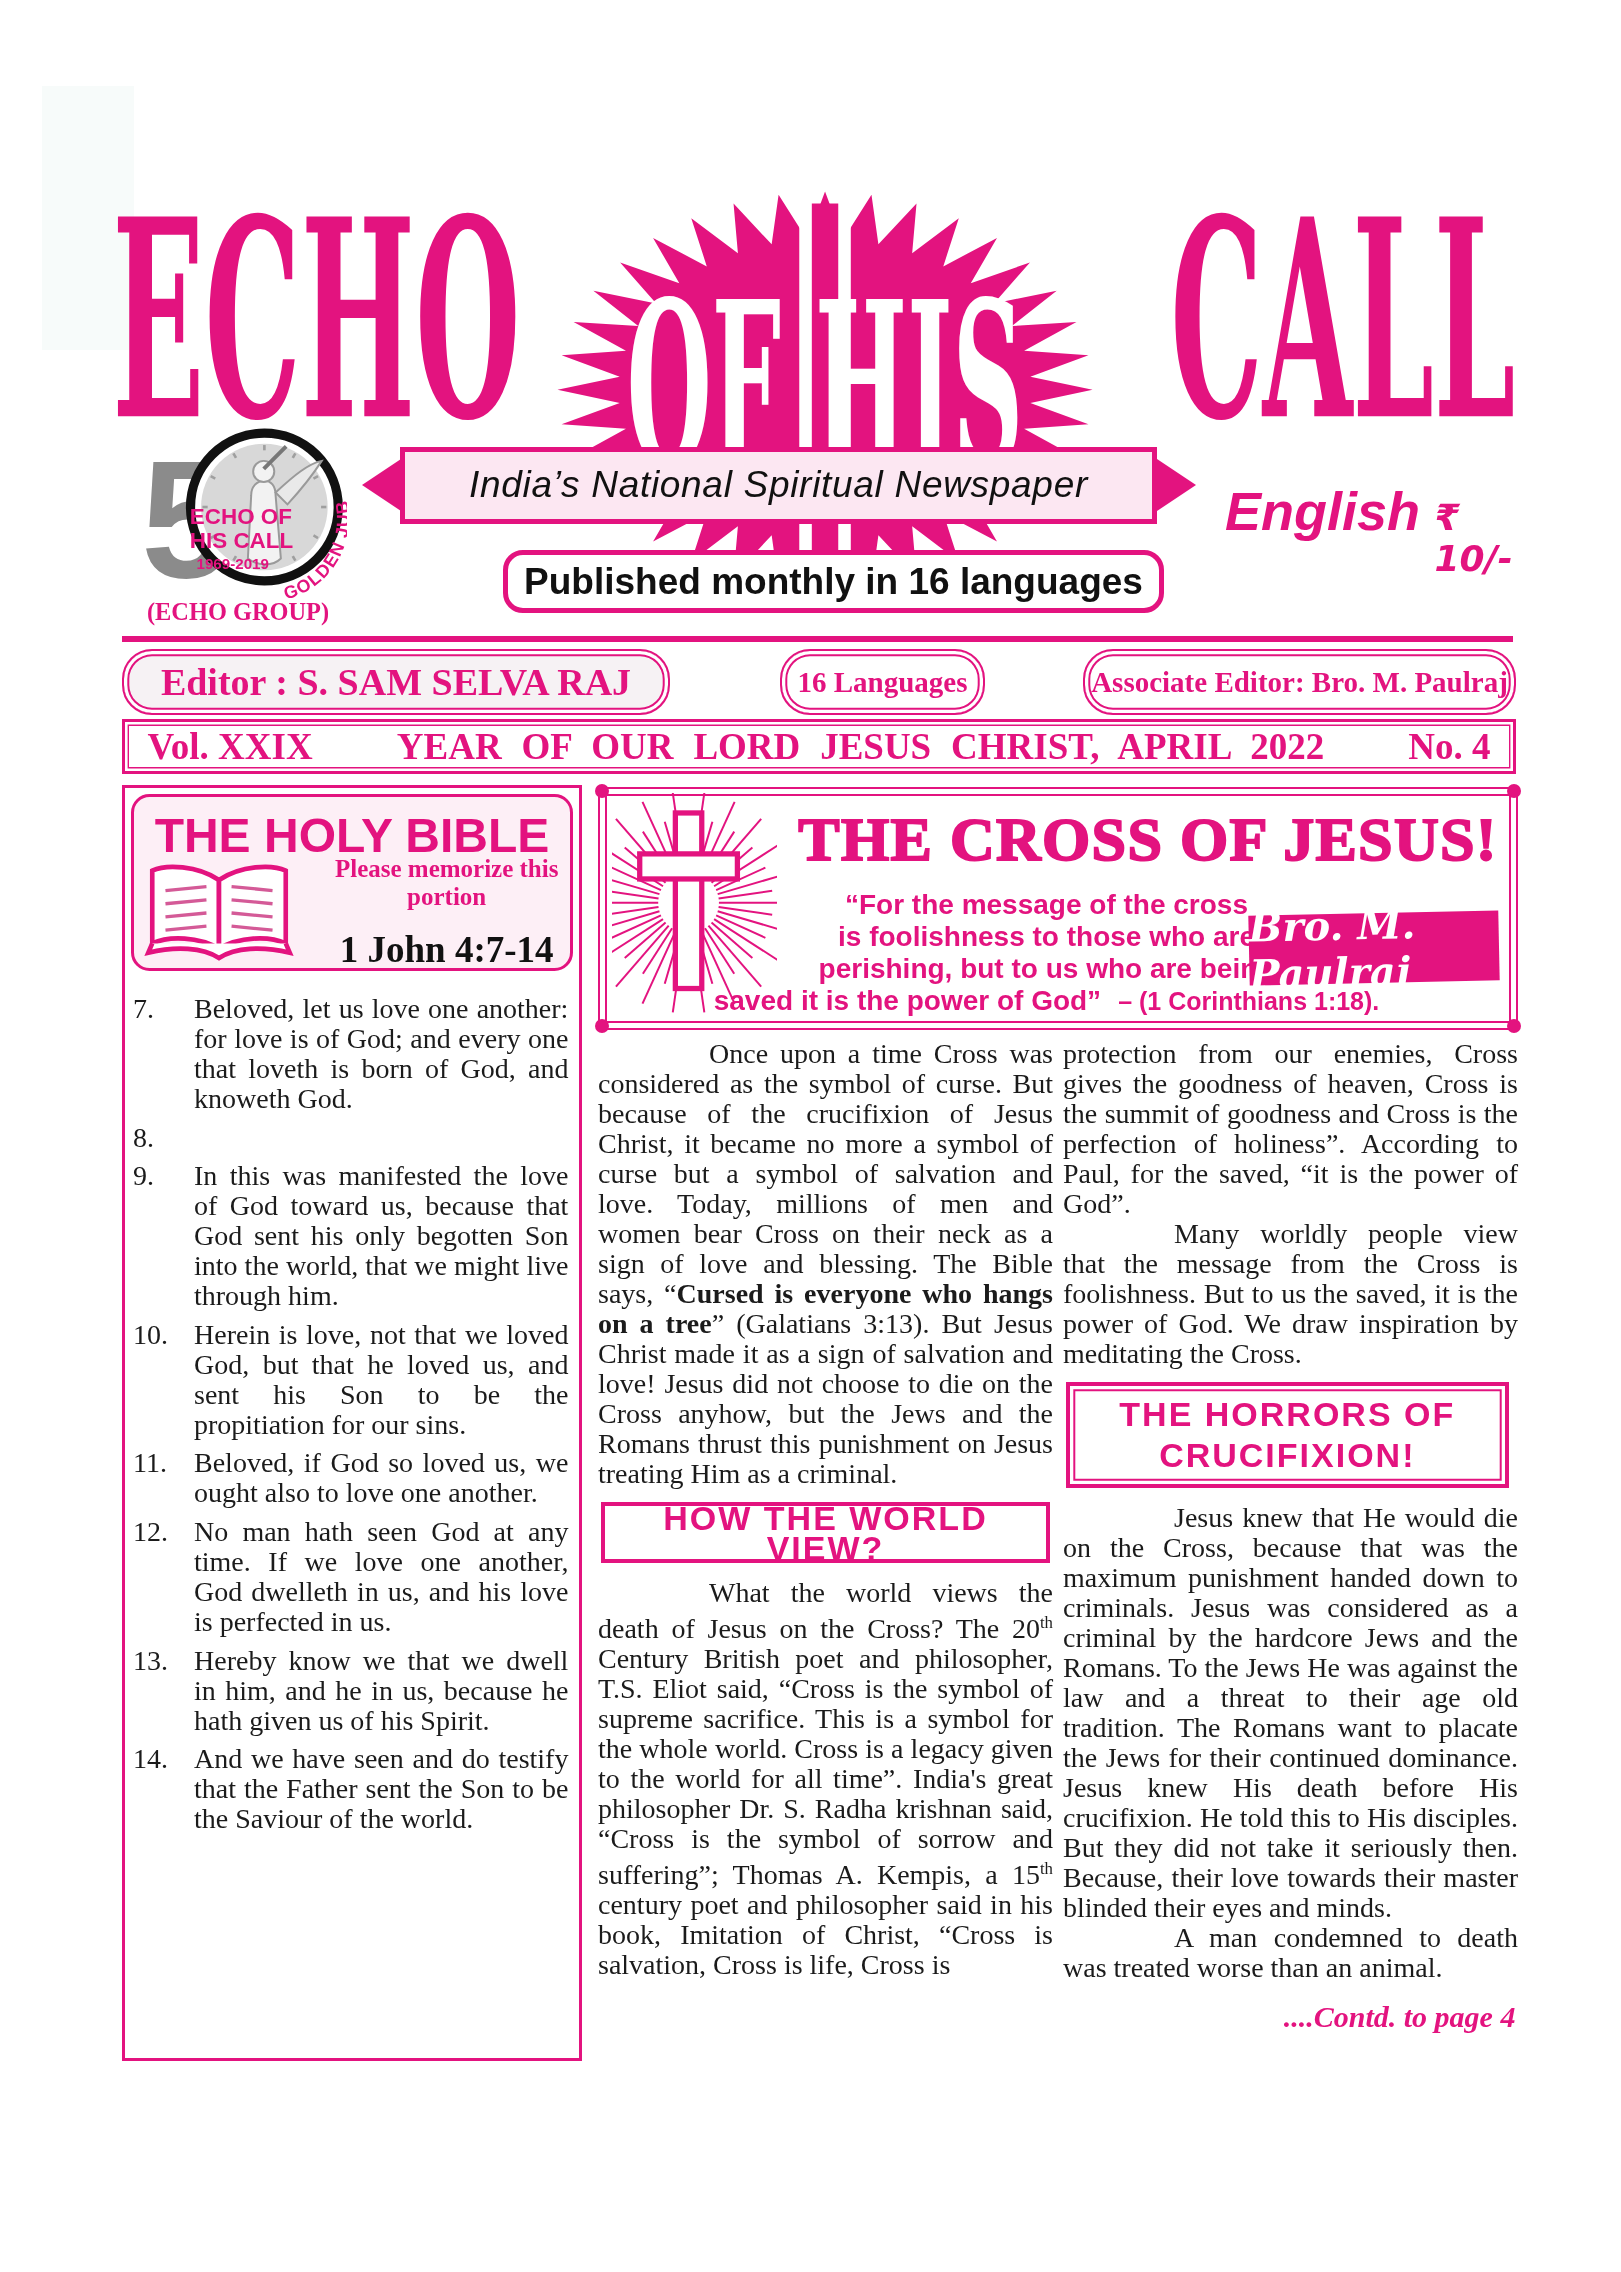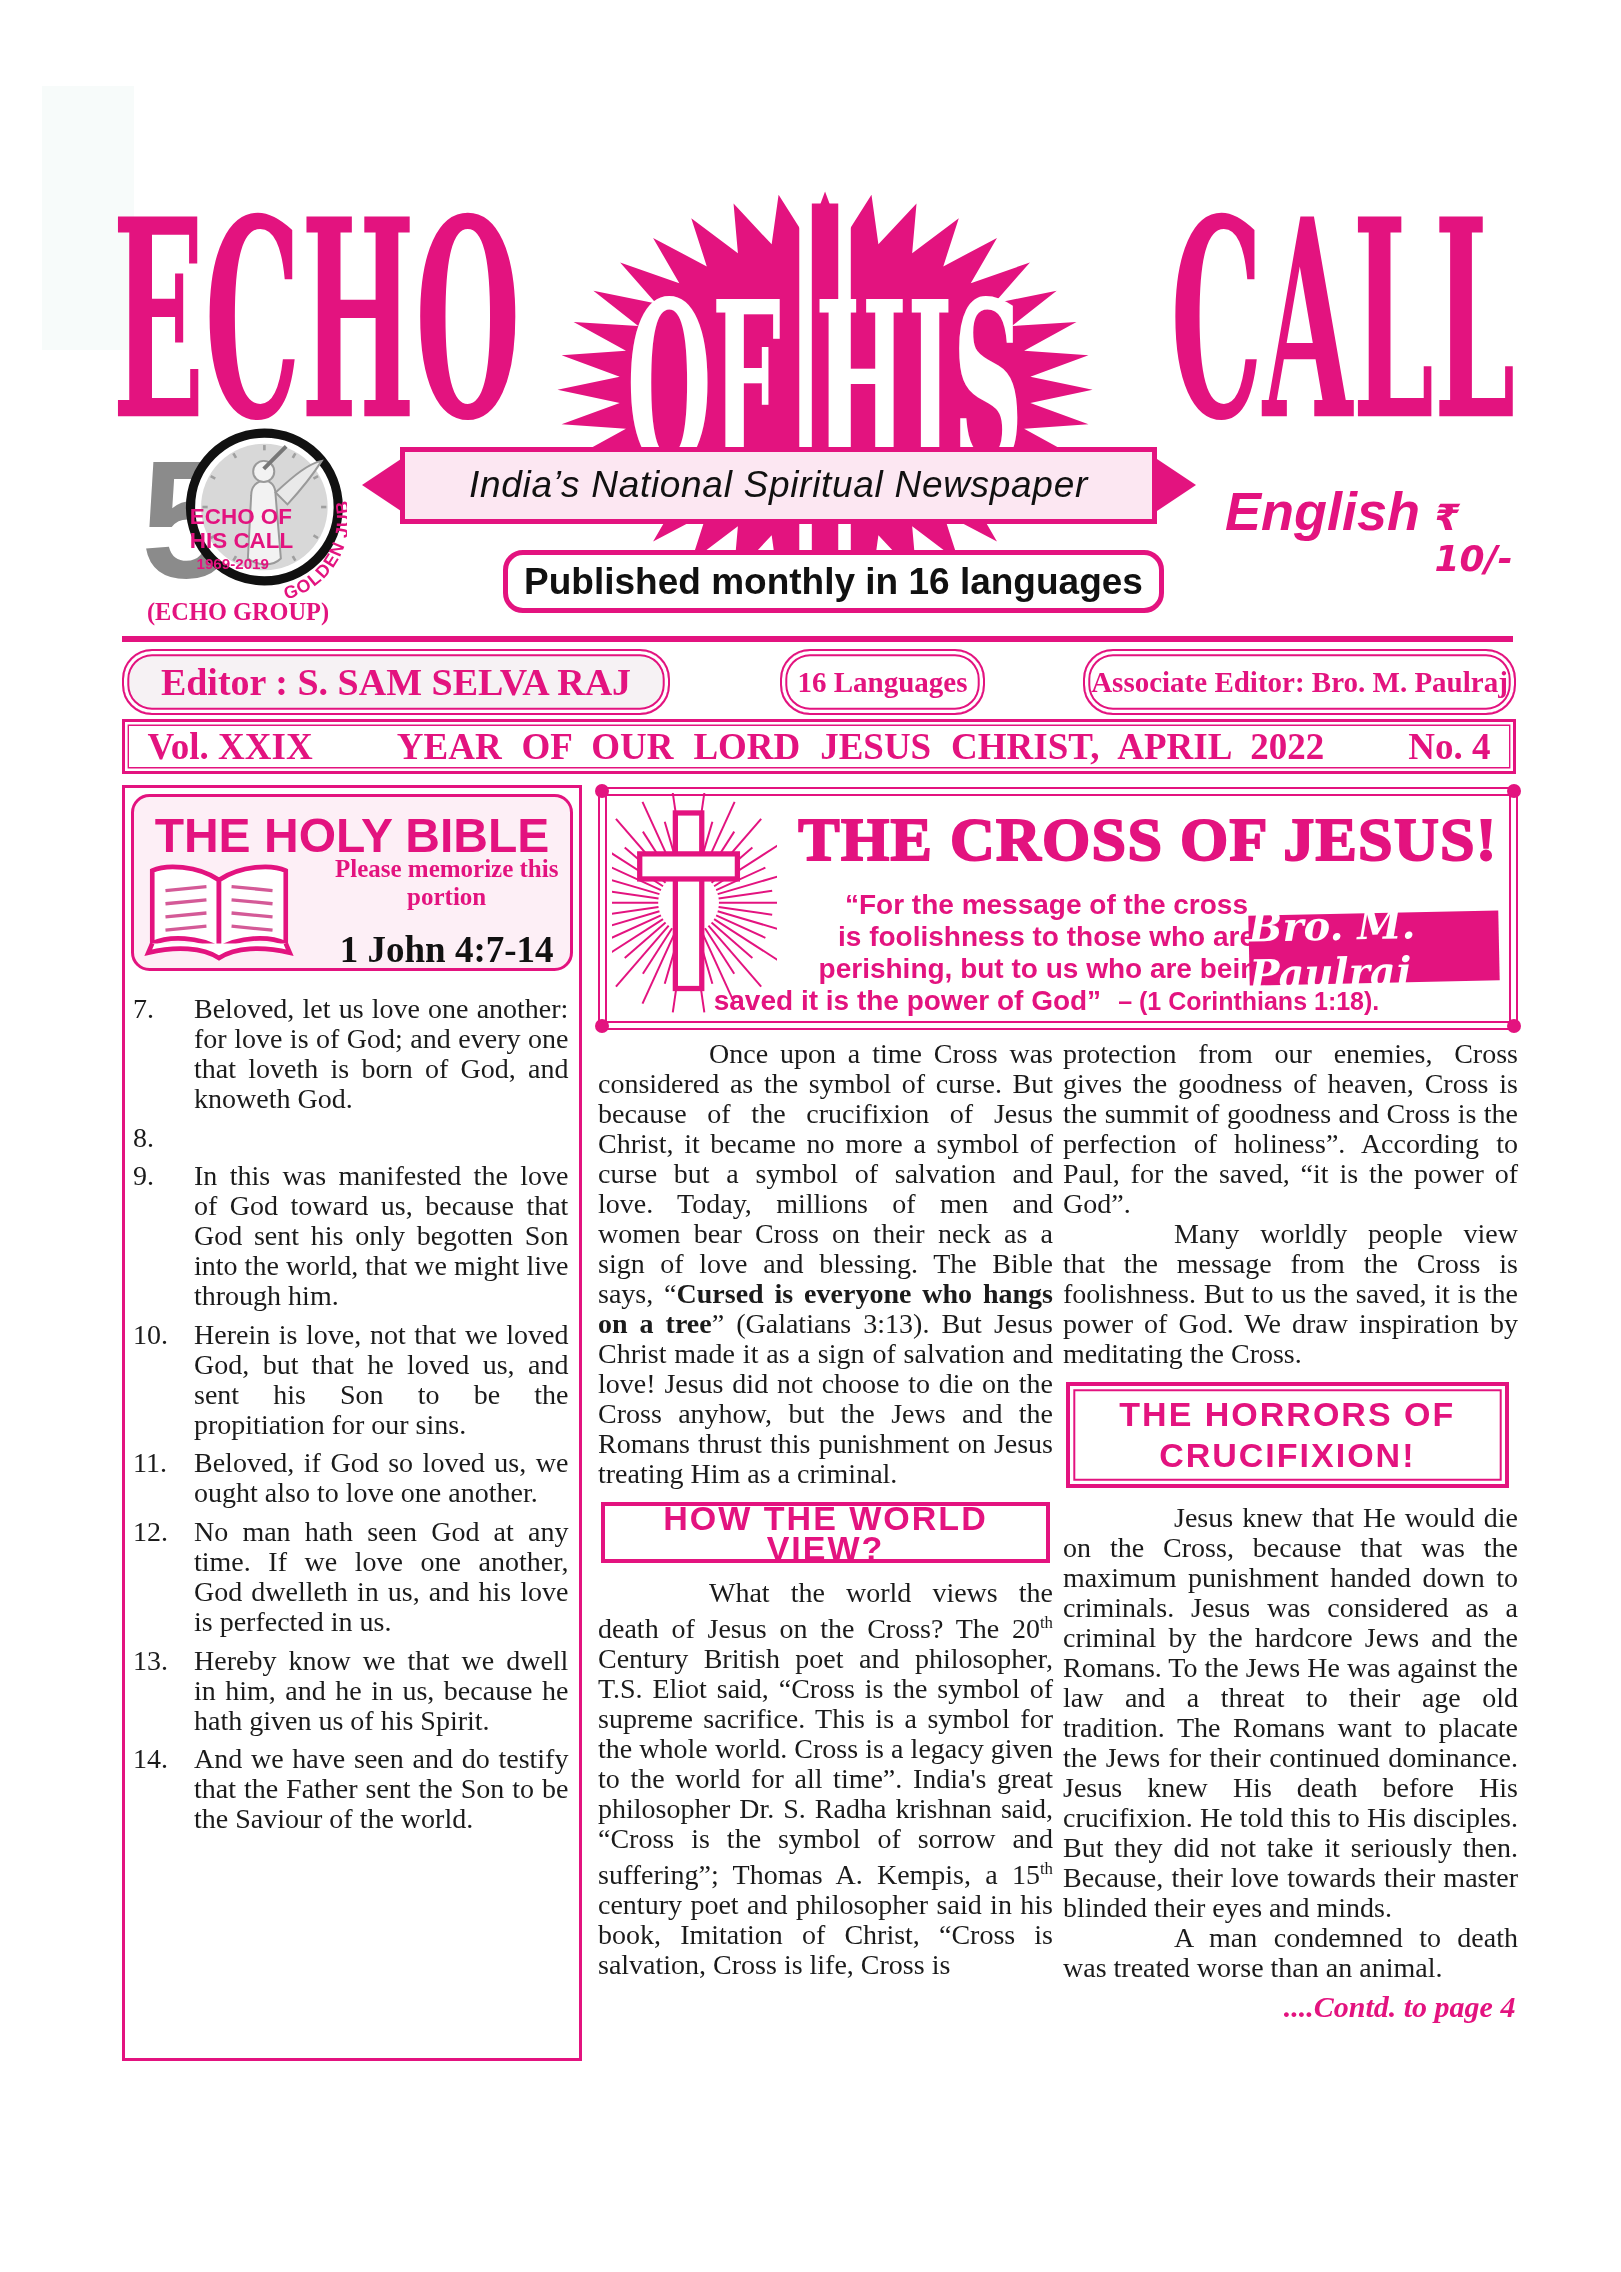--- a/index.html
+++ b/index.html
@@ -98,21 +98,21 @@
   .para{margin:0 0 0 0;}
   .indent{text-indent:111px;}
   sup{font-size:60%;}
   .subhead{border:4px solid var(--pink);box-sizing:border-box;margin:13.2px 2.6px 14.5px 2.6px;
       display:flex;flex-direction:column;align-items:center;justify-content:center;
       font-family:"Liberation Sans",sans-serif;font-weight:bold;color:var(--pink);
       letter-spacing:2px;text-align:center;}
   .subhead.single{height:61px;font-size:34px;}
   .subhead.double{height:106px;font-size:34px;line-height:41px;margin-right:9px;
       box-shadow:inset 0 0 0 3.3px #fff, inset 0 0 0 5.3px var(--pink);}
-  .contd{margin-top:9px;text-align:right;color:var(--pink);font-style:italic;font-weight:bold;font-size:30px;padding-right:2.6px;}
+  .contd{margin-top:19px;text-align:right;color:var(--pink);font-style:italic;font-weight:bold;font-size:30px;padding-right:2.6px;}
 </style>
 </head>
 <body>
 
 <div class="page">
 
   <div class="abs artifact"></div>
 
   <svg class="abs masthead" viewBox="0 0 2454 660">
     <polygon id="starburst" fill="#e3137f" points="1249.0,10.0 1276.2,82.9 1319.3,14.6 1329.8,89.8 1387.5,28.1 1380.9,103.4 1451.5,50.2 1428.0,123.2 1509.3,80.2 1469.6,148.8 1559.2,117.2 1504.6,179.2 1599.7,160.0 1531.8,213.6 1629.6,207.4 1550.4,251.0 1647.8,257.9 1559.8,290.1 1654.0,310.0 1559.8,329.9 1647.8,362.1 1550.4,369.0 1629.6,412.6 1531.8,406.4 1599.7,460.0 1504.6,440.8 1559.2,502.8 1469.6,471.2 1509.3,539.8 1428.0,496.8 1451.5,569.8 1380.9,516.6 1387.5,591.9 1329.8,530.2 1319.3,605.4 1276.2,537.1 1249.0,610.0 1221.8,537.1 1178.7,605.4 1168.2,530.2 1110.5,591.9 1117.1,516.6 1046.5,569.8 1070.0,496.8 988.7,539.8 1028.4,471.2 938.8,502.8 993.4,440.8 898.3,460.0 966.2,406.4 868.4,412.6 947.6,369.0 850.2,362.1 938.2,329.9 844.0,310.0 938.2,290.1 850.2,257.9 947.6,251.0 868.4,207.4 966.2,213.6 898.3,160.0 993.4,179.2 938.8,117.2 1028.4,148.8 988.7,80.2 1070.0,123.2 1046.5,50.2 1117.1,103.4 1110.5,28.1 1168.2,89.8 1178.7,14.6 1221.8,82.9"></polygon>

